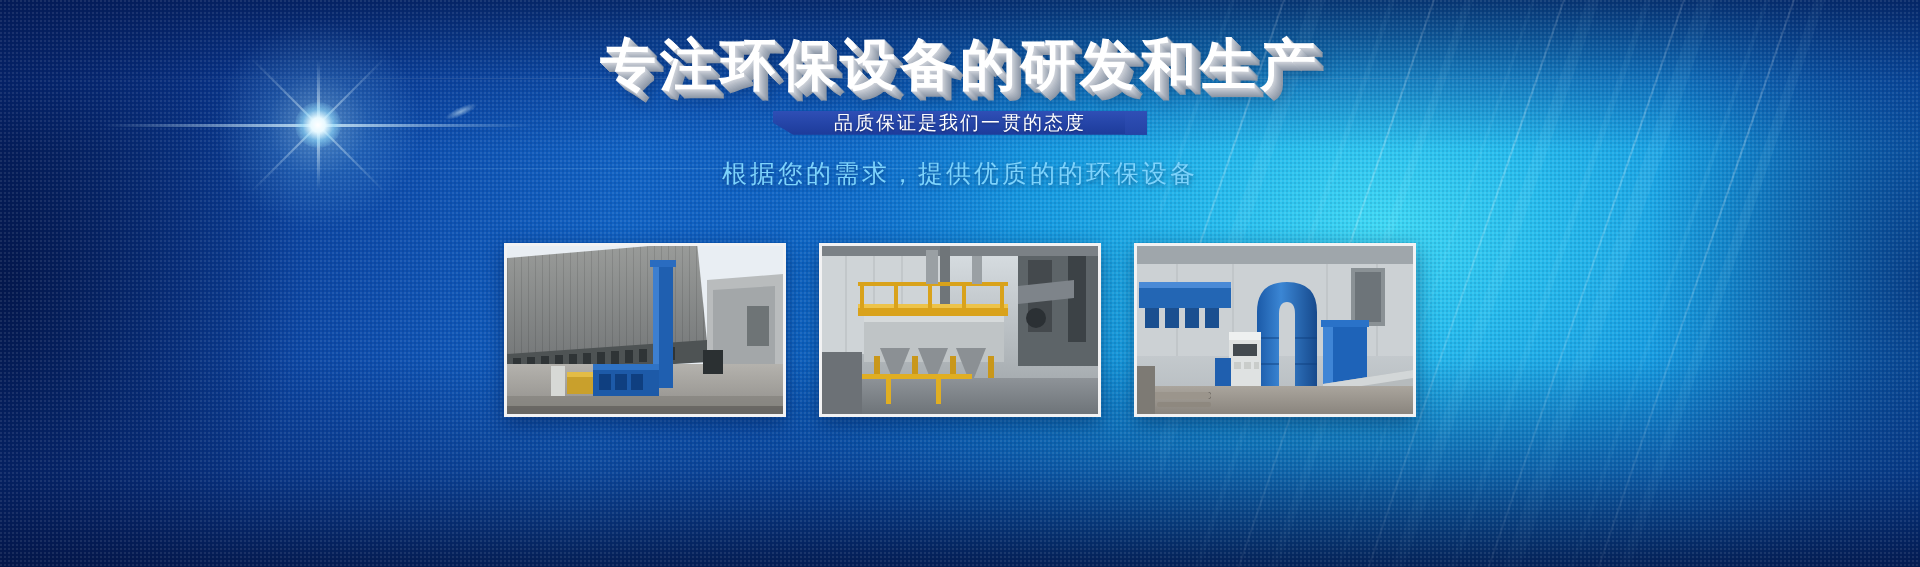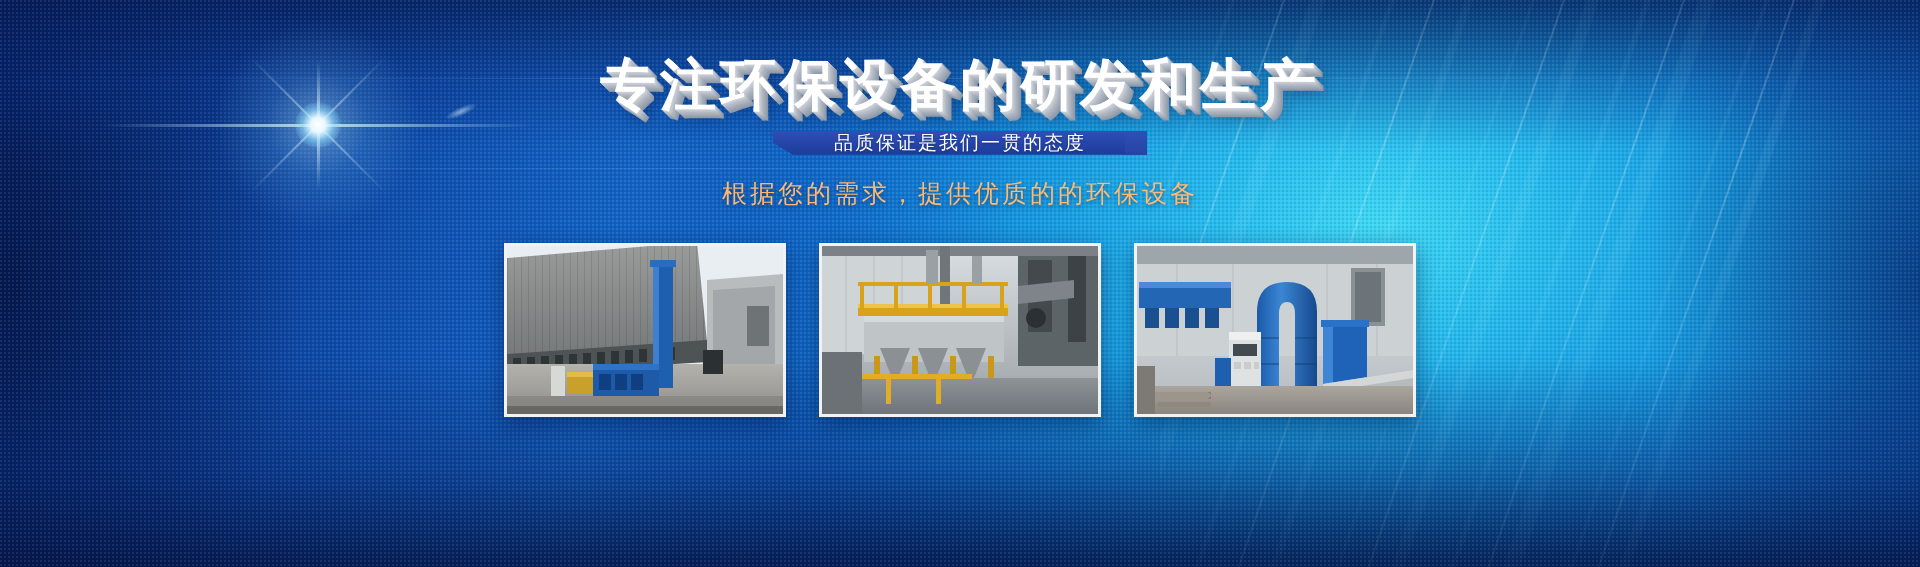--- a/index.html
+++ b/index.html
@@ -106,21 +106,21 @@
   .flare-ghost{
     position:absolute;left:444px;top:107px;width:34px;height:9px;
     background:radial-gradient(ellipse at center, rgba(225,248,255,.55) 0%, rgba(190,235,255,0) 72%);
     transform:rotate(-24deg);
   }
 
   
   .content{position:absolute;left:0;right:0;top:0;text-align:center;}
 
   .headline{
-    margin:0;padding-top:56px;
+    margin:0;padding-top:36px;
     font-size:56px;font-weight:700;letter-spacing:4px;
     color:#ffffff;line-height:1.05;
     text-shadow:
       1px 1px 0 #c9ced6, 2px 2px 0 #c2c7d0, 3px 3px 0 #b9bfc9,
       4px 4px 0 #b1b8c3, 5px 5px 0 #a9b1bd, 6px 6px 0 #a2abb8,
       7px 7px 0 #9ba4b2, 8px 8px 0 #949eac, 9px 9px 0 #8d97a6,
       10px 10px 14px rgba(0,20,60,.45);
   }
 
   .ribbon-wrap{margin-top:16px;display:flex;justify-content:center;}
@@ -137,21 +137,21 @@
     clip-path:polygon(100% 0, 100% 100%, 0 100%, 0 0);
   }
   .ribbon-inner{
     position:relative;z-index:2;
     color:#ffffff;font-size:19px;letter-spacing:2px;font-weight:400;
     text-shadow:0 1px 2px rgba(0,0,0,.3);
   }
 
   .subtitle{
     margin:22px 0 0;
-    font-size:25px;letter-spacing:3px;color:#fdba74;font-weight:400;
+    font-size:25px;letter-spacing:3px;color:#7dd3fc;font-weight:400;
     text-shadow:0 2px 5px rgba(0,25,70,.5);
   }
 
   
   .photos{
     position:absolute;left:0;right:0;top:243px;
     display:flex;justify-content:center;gap:33px;
   }
   .photo{
     width:276px;height:168px;

